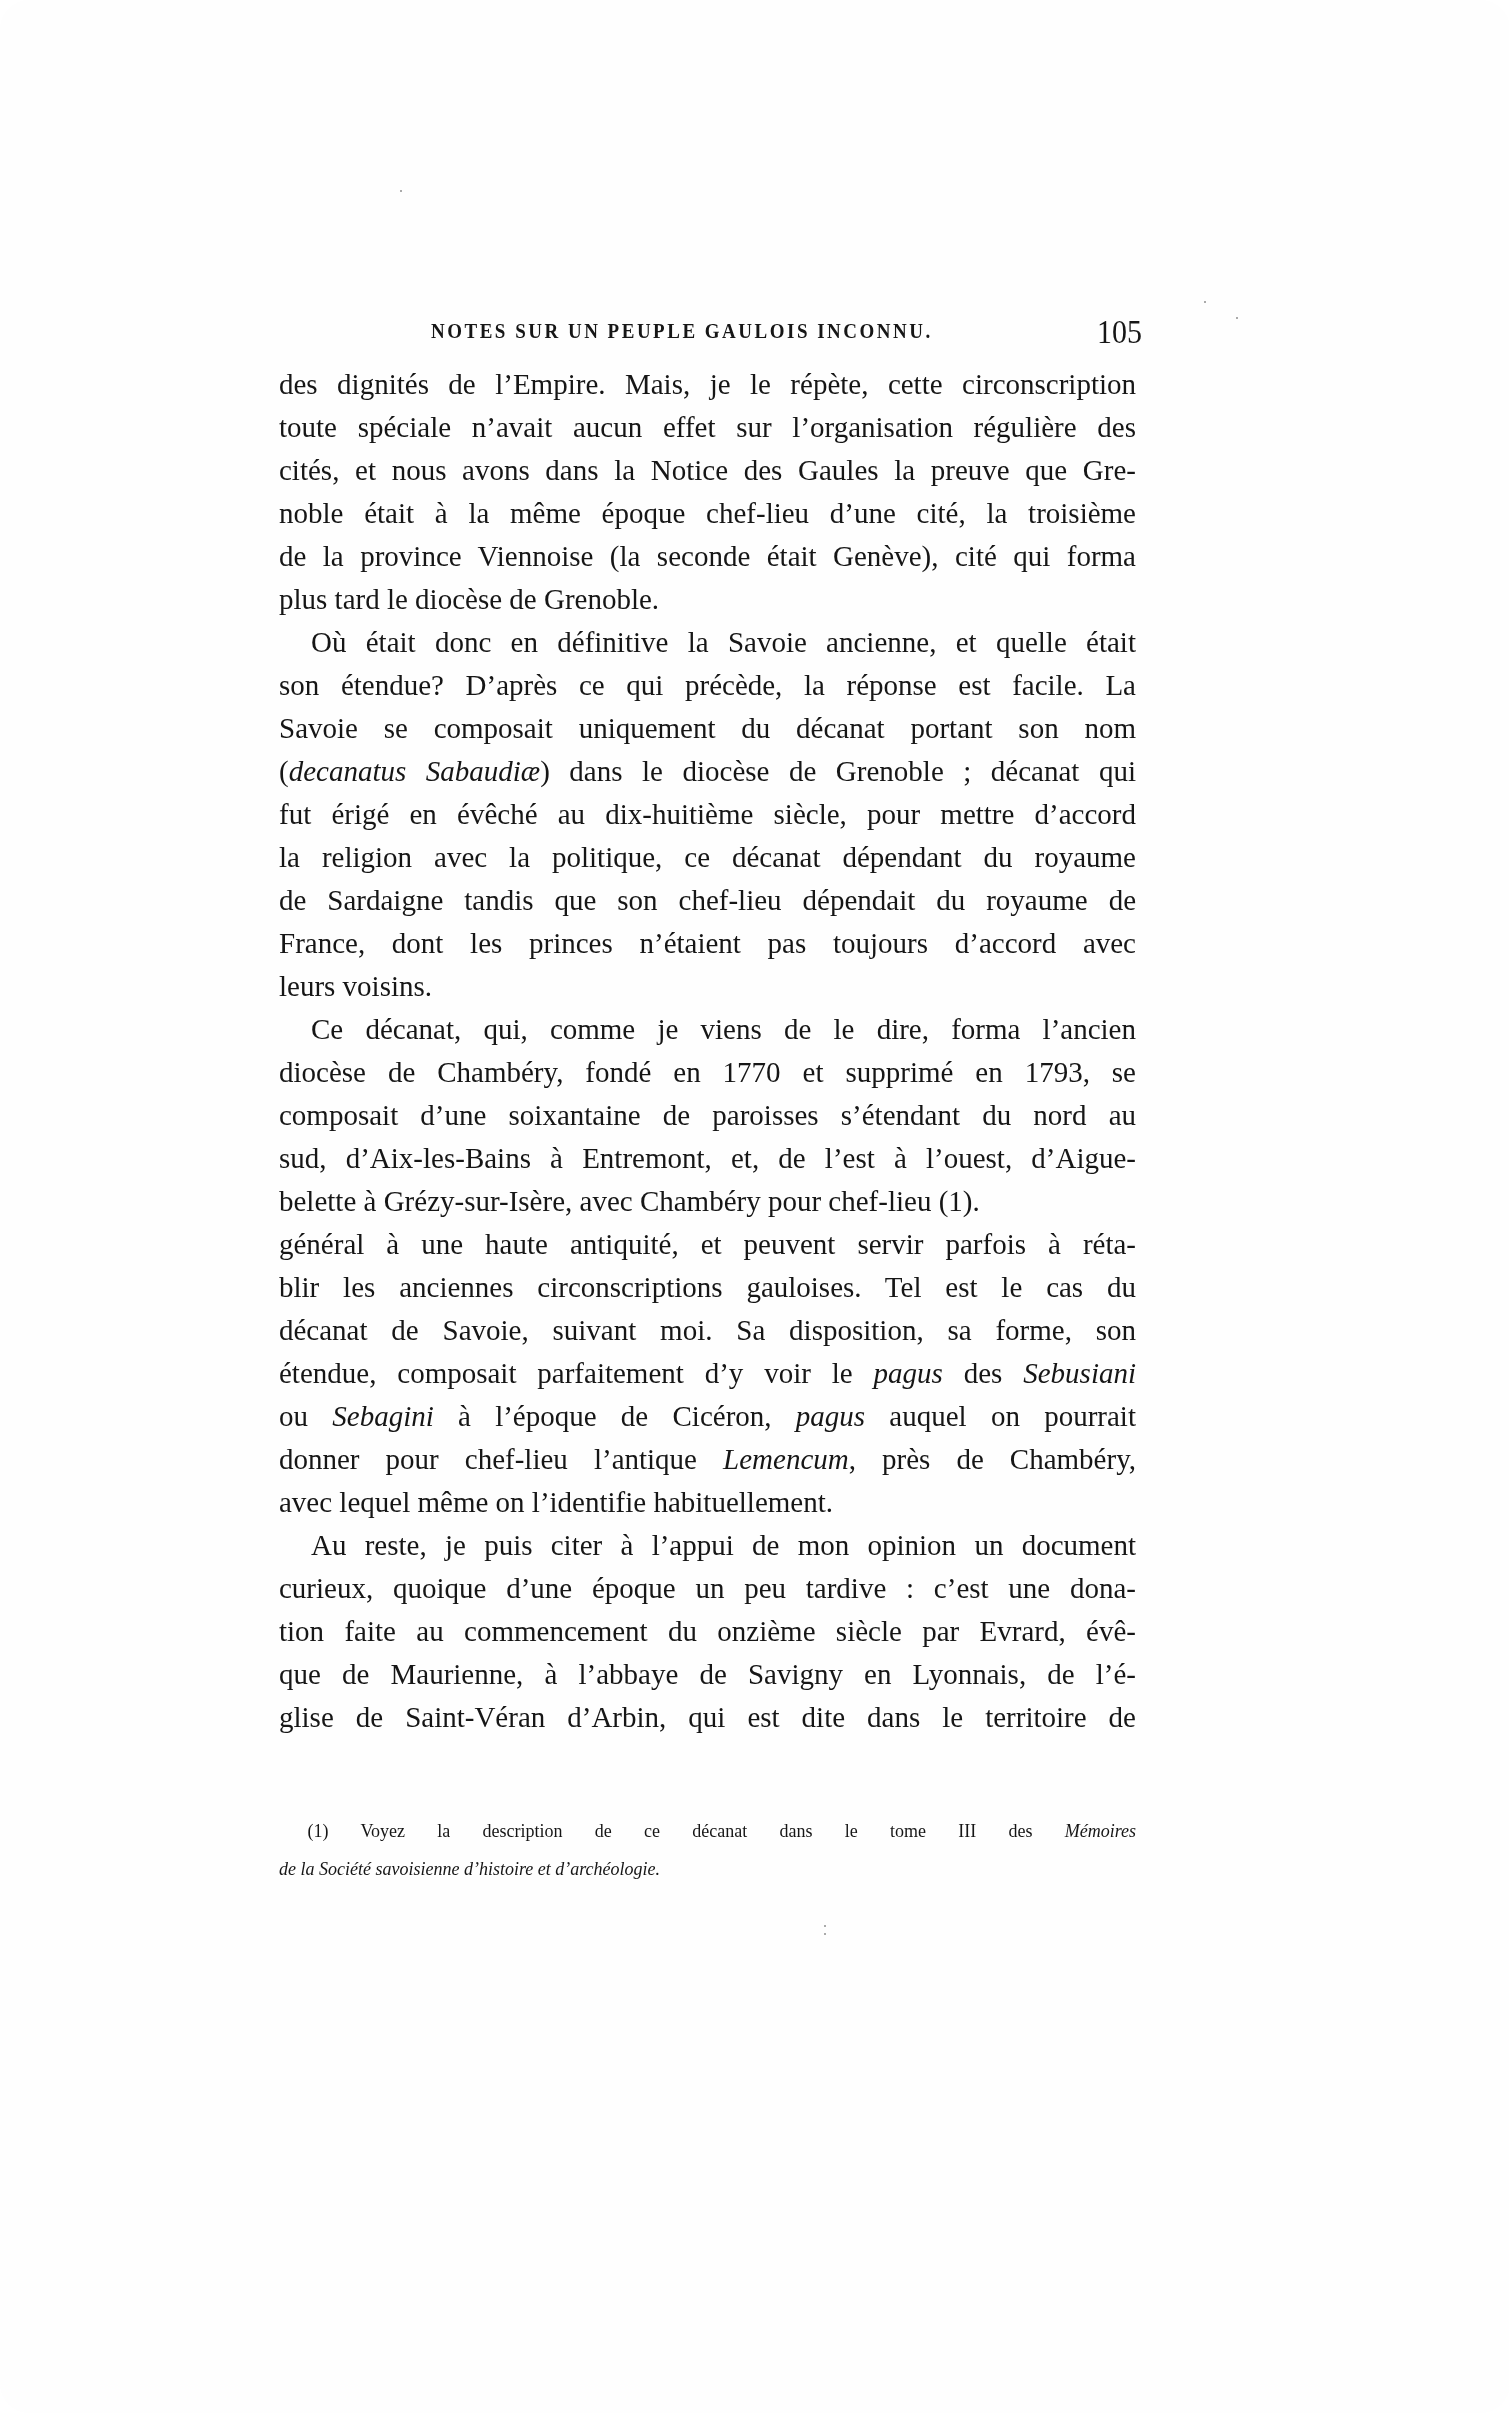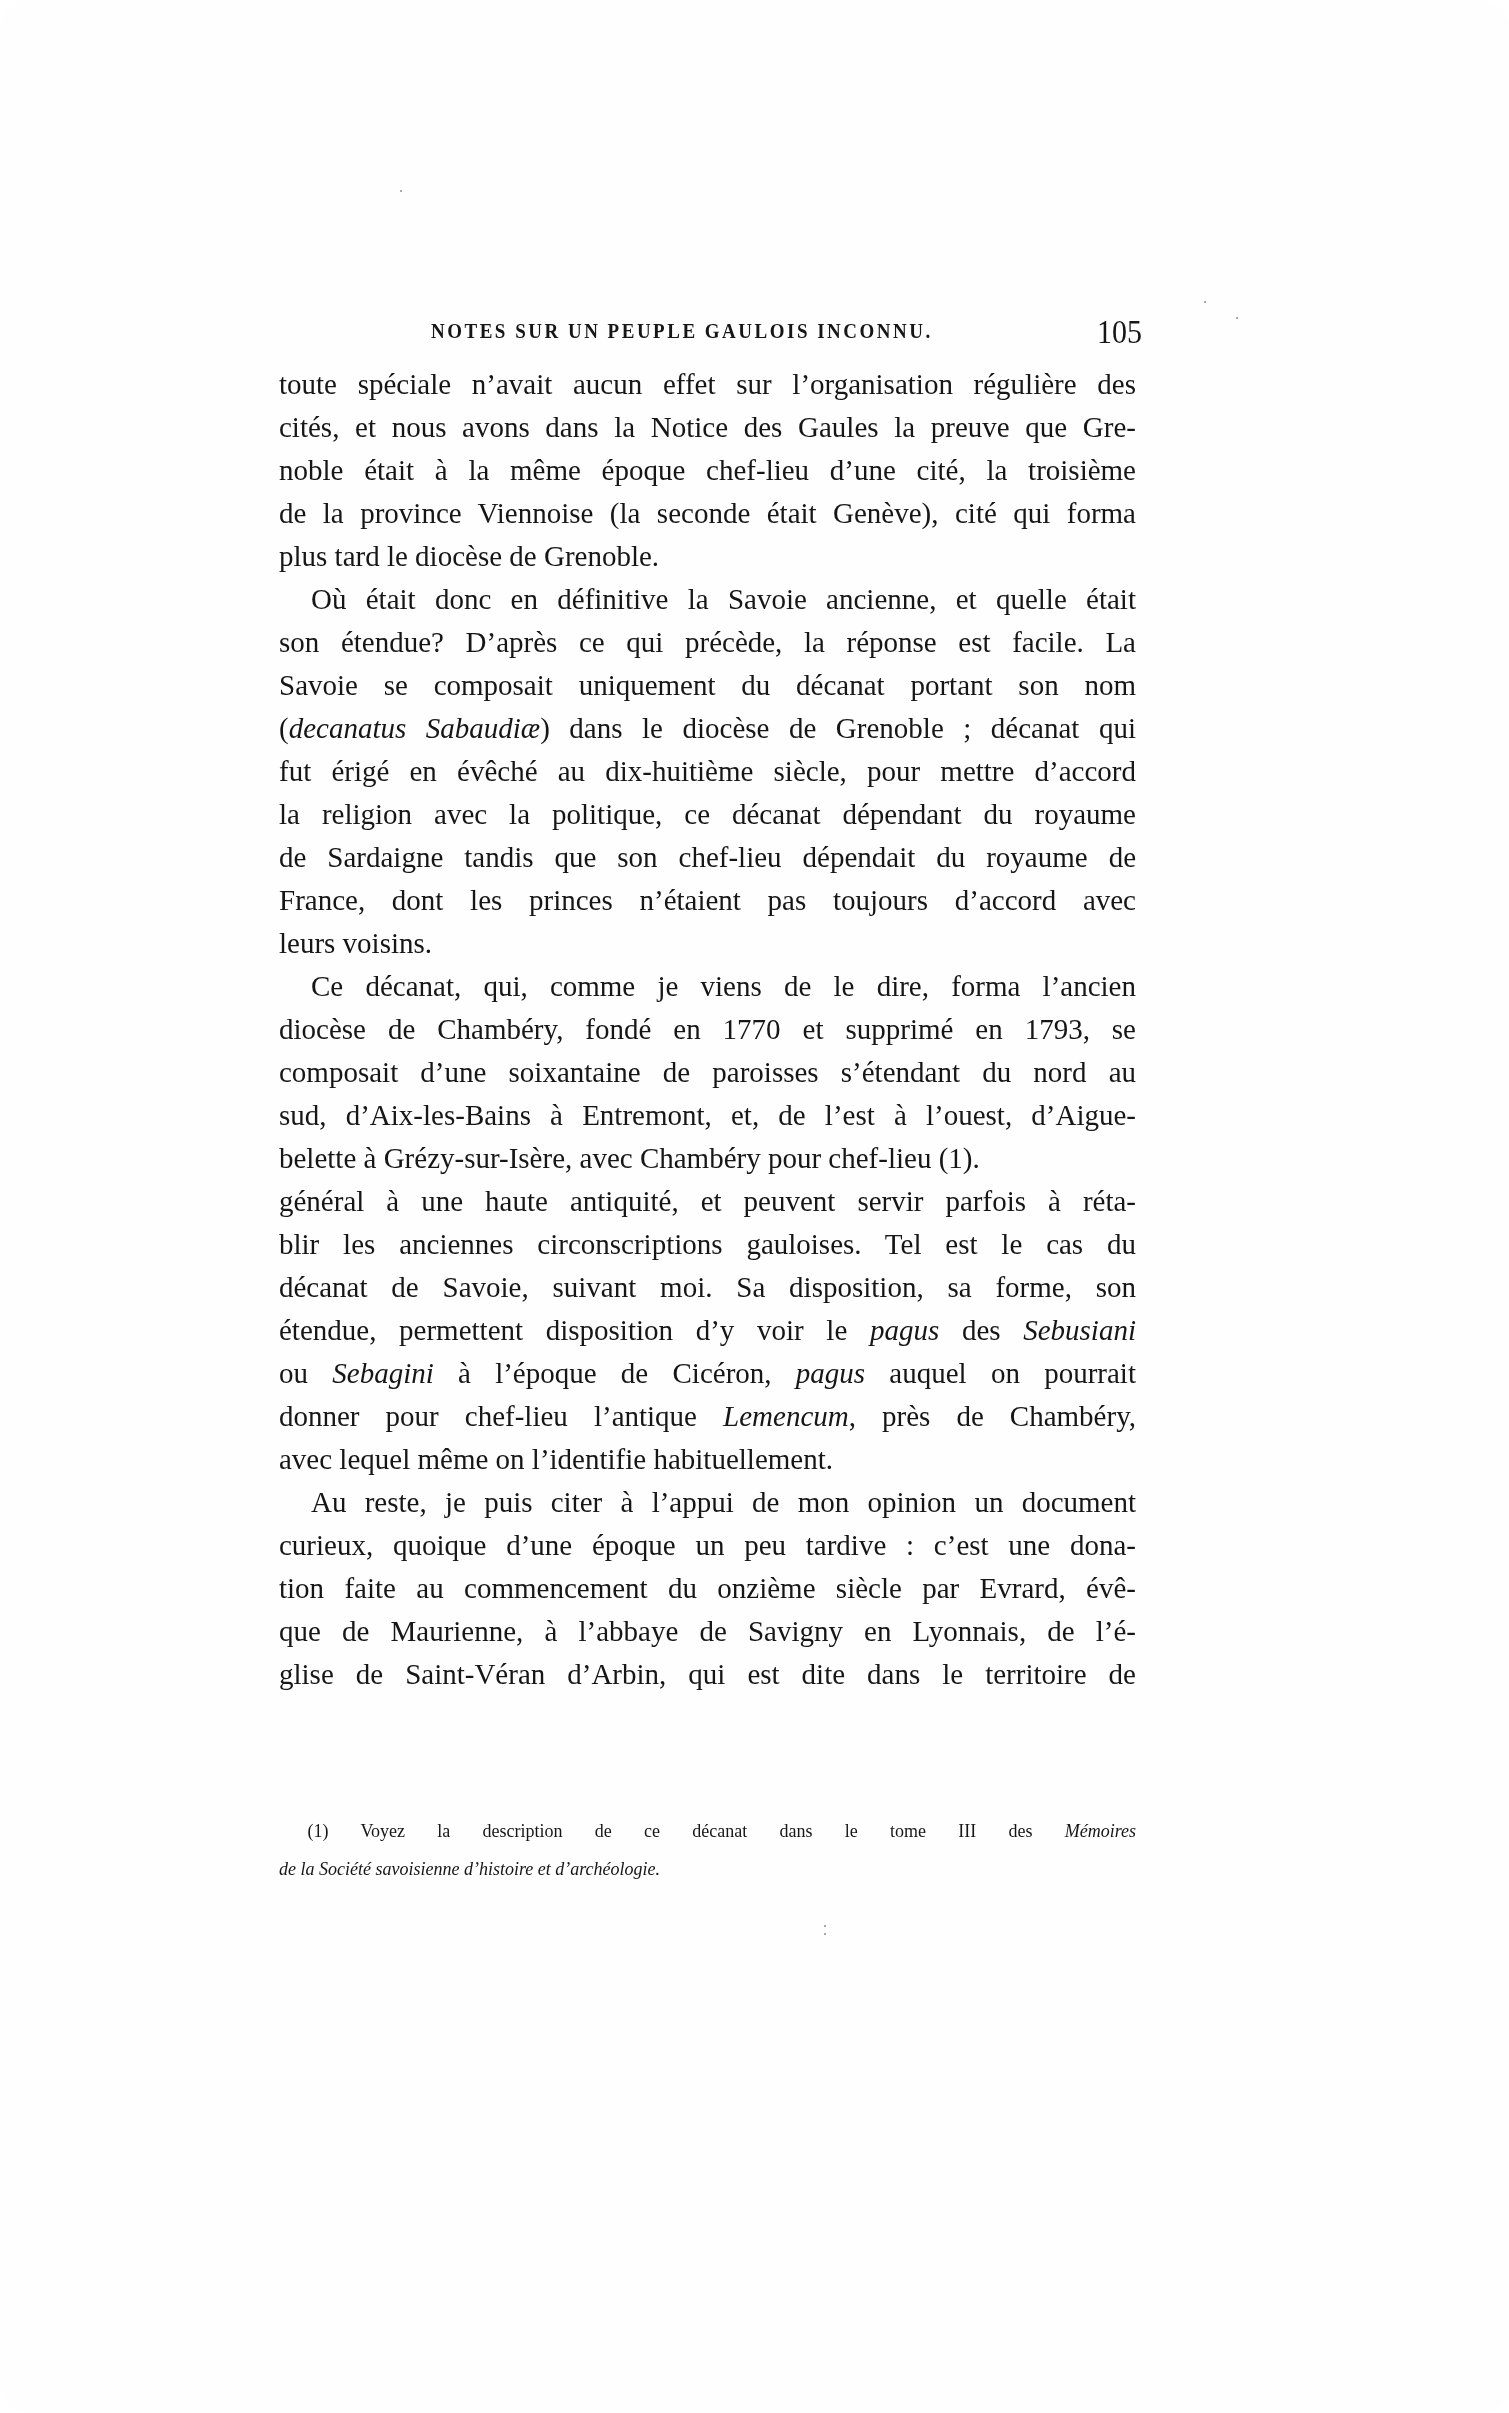--- a/index.html
+++ b/index.html
@@ -28,20 +28,21 @@
 <body>
 
 <div class="page">
 
   <div class="running-head">
     <span class="running-title">NOTES SUR UN PEUPLE GAULOIS INCONNU.</span>
     <span class="page-number">105</span>
   </div>
 
   <div class="body-text" id="body-text">
+      <div class="line"><span>des dignités de l’Empire. Mais, je le répète, cette circonscription</span></div>
       <div class="line"><span>toute spéciale n’avait aucun effet sur l’organisation régulière des</span></div>
       <div class="line"><span>cités, et nous avons dans la Notice des Gaules la preuve que Gre-</span></div>
       <div class="line"><span>noble était à la même époque chef-lieu d’une cité, la troisième</span></div>
       <div class="line"><span>de la province Viennoise (la seconde était Genève), cité qui forma</span></div>
       <div class="line last"><span>plus tard le diocèse de Grenoble.</span></div>
       <div class="line indent"><span>Où était donc en définitive la Savoie ancienne, et quelle était</span></div>
       <div class="line"><span>son étendue? D’après ce qui précède, la réponse est facile. La</span></div>
       <div class="line"><span>Savoie se composait uniquement du décanat portant son nom</span></div>
       <div class="line"><span>(</span><span class="it">decanatus Sabaudiæ</span><span>) dans le diocèse de Grenoble ; décanat qui</span></div>
       <div class="line"><span>fut érigé en évêché au dix-huitième siècle, pour mettre d’accord</span></div>
@@ -50,21 +51,21 @@
       <div class="line"><span>France, dont les princes n’étaient pas toujours d’accord avec</span></div>
       <div class="line last"><span>leurs voisins.</span></div>
       <div class="line indent"><span>Ce décanat, qui, comme je viens de le dire, forma l’ancien</span></div>
       <div class="line"><span>diocèse de Chambéry, fondé en 1770 et supprimé en 1793, se</span></div>
       <div class="line"><span>composait d’une soixantaine de paroisses s’étendant du nord au</span></div>
       <div class="line"><span>sud, d’Aix-les-Bains à Entremont, et, de l’est à l’ouest, d’Aigue-</span></div>
       <div class="line last"><span>belette à Grézy-sur-Isère, avec Chambéry pour chef-lieu (1).</span></div>
       <div class="line"><span>général à une haute antiquité, et peuvent servir parfois à réta-</span></div>
       <div class="line"><span>blir les anciennes circonscriptions gauloises. Tel est le cas du</span></div>
       <div class="line"><span>décanat de Savoie, suivant moi. Sa disposition, sa forme, son</span></div>
-      <div class="line"><span>étendue, permettent disposition d’y voir le </span><span class="it">pagus</span><span> des </span><span class="it">Sebusiani</span></div>
+      <div class="line"><span>étendue, composait parfaitement d’y voir le </span><span class="it">pagus</span><span> des </span><span class="it">Sebusiani</span></div>
       <div class="line"><span>ou </span><span class="it">Sebagini</span><span> à l’époque de Cicéron, </span><span class="it">pagus</span><span> auquel on pourrait</span></div>
       <div class="line"><span>donner pour chef-lieu l’antique </span><span class="it">Lemencum</span><span>, près de Chambéry,</span></div>
       <div class="line last"><span>avec lequel même on l’identifie habituellement.</span></div>
       <div class="line indent"><span>Au reste, je puis citer à l’appui de mon opinion un document</span></div>
       <div class="line"><span>curieux, quoique d’une époque un peu tardive : c’est une dona-</span></div>
       <div class="line"><span>tion faite au commencement du onzième siècle par Evrard, évê-</span></div>
       <div class="line"><span>que de Maurienne, à l’abbaye de Savigny en Lyonnais, de l’é-</span></div>
       <div class="line"><span>glise de Saint-Véran d’Arbin, qui est dite dans le territoire de</span></div>
     </div>
 

